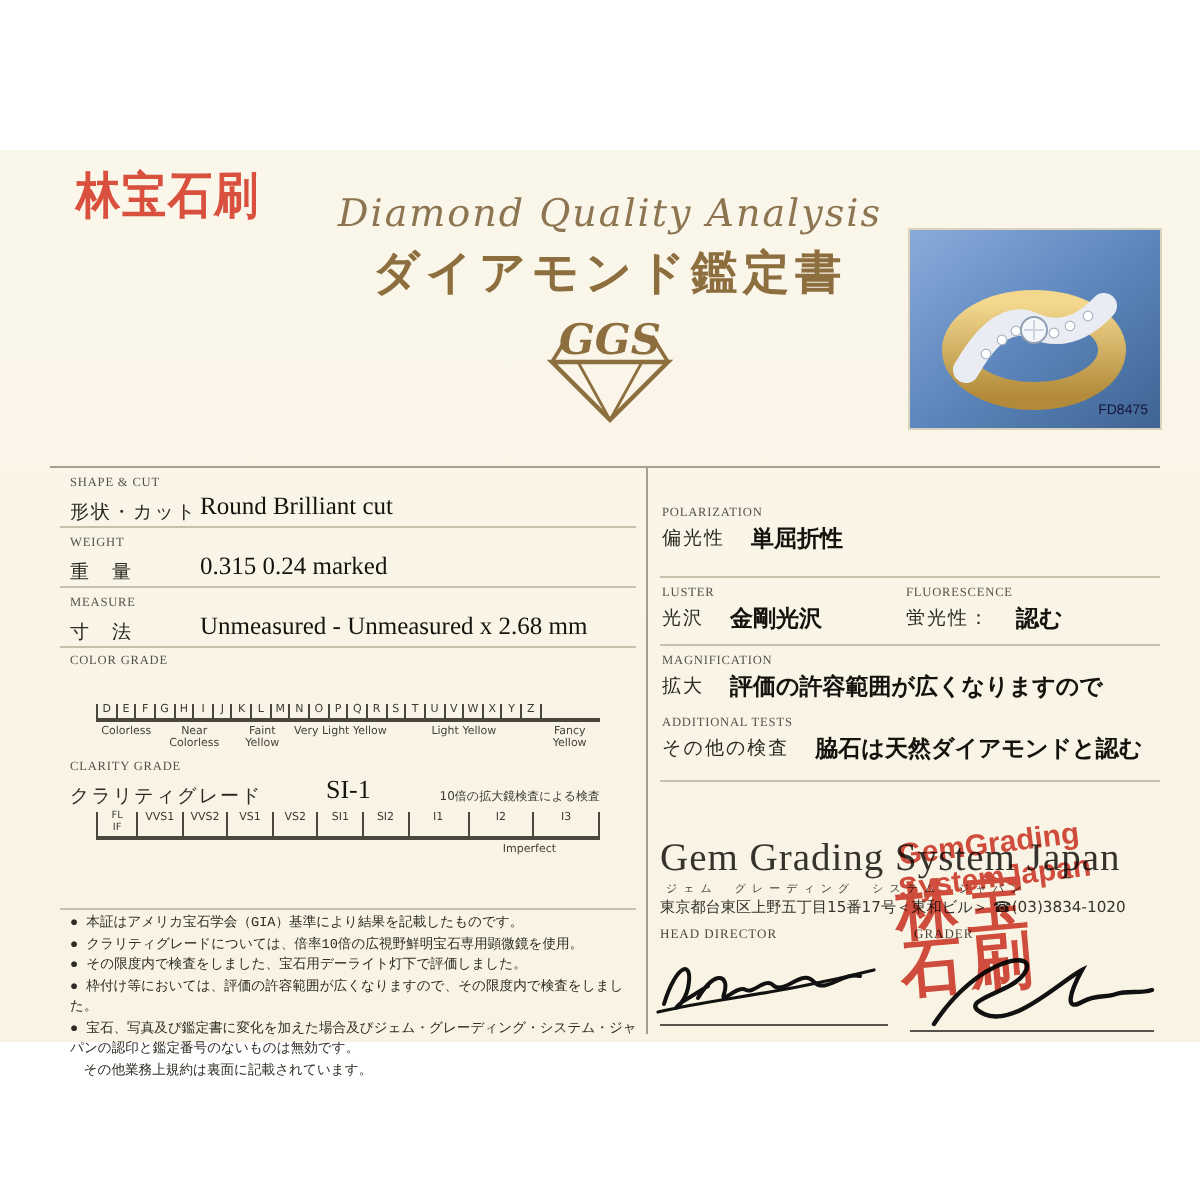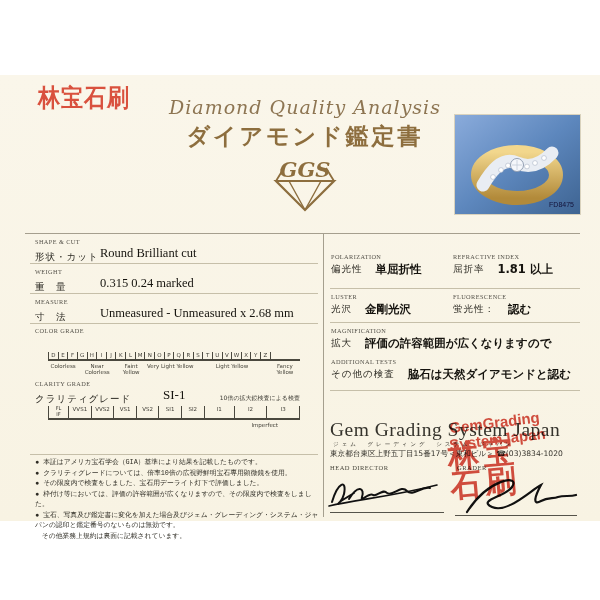--- a/index.html
+++ b/index.html
@@ -237,27 +237,20 @@
       <div class="note">　その他業務上規約は裏面に記載されています。</div>
     </div>
 
   <div class="rf" style="left:331px;top:178px">
     <div class="en">POLARIZATION</div>
     <div class="row">
         <span class="ja">偏光性</span>
       <span class="rvalue">単屈折性</span>
       </div>
   </div>
-  <div class="rf" style="left:453px;top:178px">
-    <div class="en">REFRACTIVE INDEX</div>
-    <div class="row">
-        <span class="ja">屈折率</span>
-      <span class="rvalue">1.81 以上</span>
-      </div>
-  </div>
   <div class="hr soft" style="left:330px;top:213px;width:250px"></div>
 
   <div class="rf" style="left:453px;top:218px">
     <div class="en">FLUORESCENCE</div>
     <div class="row">
         <span class="ja">蛍光性：</span>
       <span class="rvalue">認む</span>
       </div>
   </div>
   <div class="rf" style="left:331px;top:218px">

